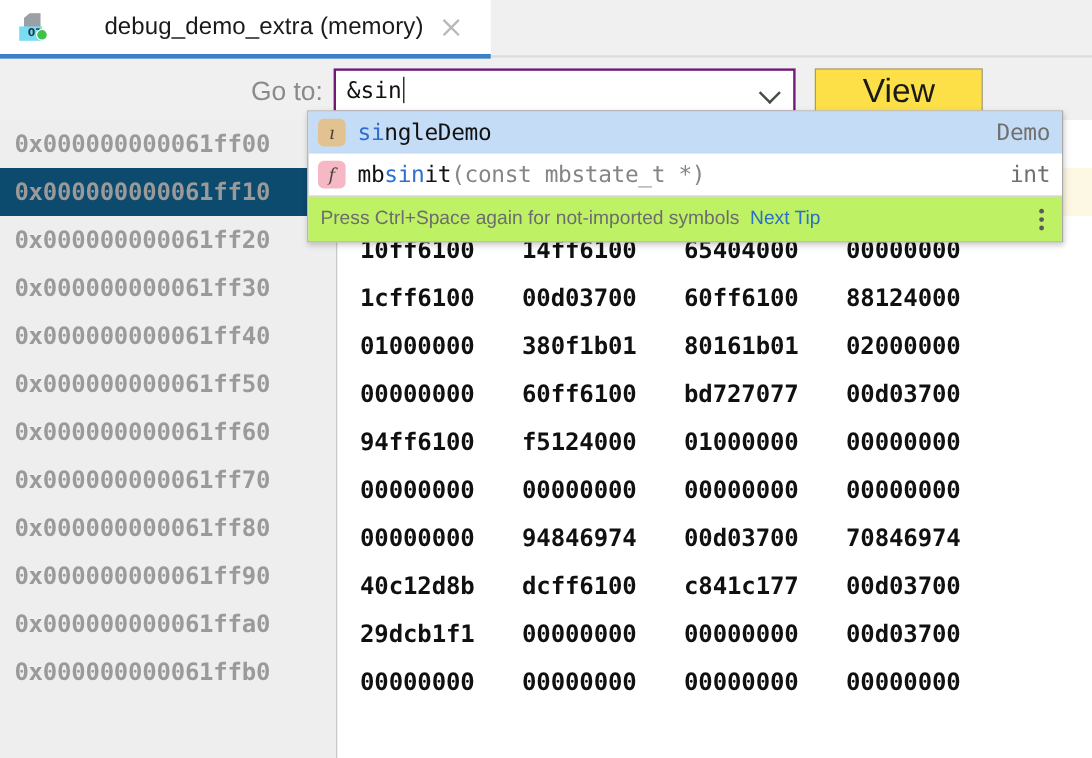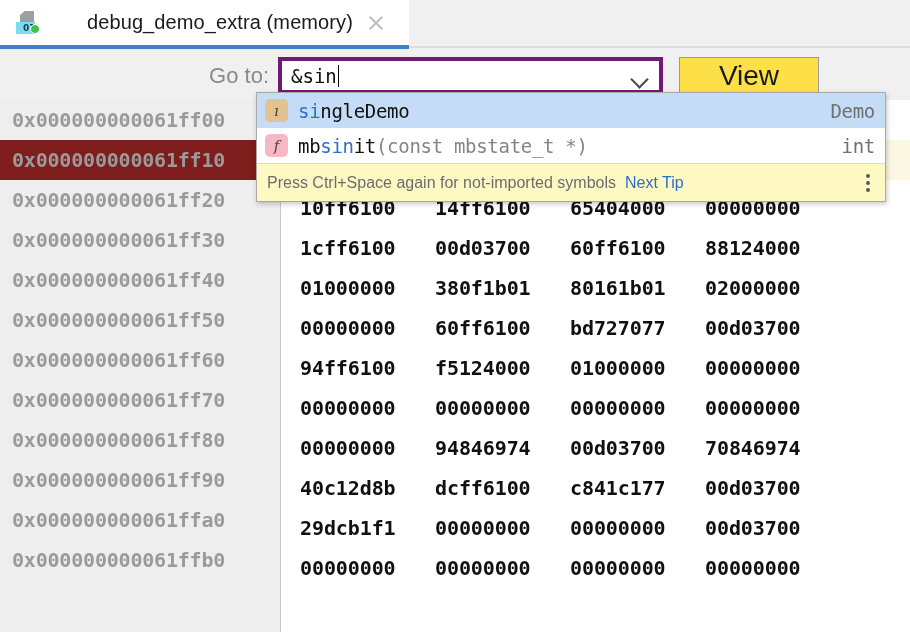--- a/index.html
+++ b/index.html
@@ -131,21 +131,21 @@
     font-size: 22px;
     color: #8a8a8a;
     white-space: nowrap;
     text-align: center;
   }
   .combo {
     position: absolute;
     left: 278px; top: 57px;
     width: 385px; height: 37px;
     background: #ffffff;
-    border: 4px solid #701a75;
+    border: 2px solid #701a75;
     box-sizing: border-box;
     display: flex;
     align-items: center;
   }
   .combo-value {
     font-family: "DejaVu Sans Mono", monospace;
     font-size: 19px;
     color: #111111;
     padding-left: 9px;
     white-space: nowrap;
@@ -212,21 +212,21 @@
     position: absolute;
     left: 0; top: 0;
     width: 910px;
   }
   .row {
     position: relative;
     height: 40px;
     display: flex;
     align-items: center;
   }
-  .row.hl .addr-cell { background: #7f1d1d; }
+  .row.hl .addr-cell { background: #0c4a6e; }
   .row.hl .hex-cell-wrap { background: #fdf8e3; }
   .addr-cell {
     width: 281px;
     height: 40px;
     display: flex;
     align-items: center;
     box-sizing: border-box;
     padding-left: 12px;
     font-family: "DejaVu Sans Mono", monospace;
     font-size: 20px;
@@ -301,21 +301,21 @@
     margin-left: auto;
     font-family: "DejaVu Sans Mono", monospace;
     font-size: 19px;
     color: #707070;
     letter-spacing: -0.3px;
     padding-left: 16px;
     white-space: nowrap;
   }
   .cmp-hint {
     height: 38px;
-    background: #fef9c3;
+    background: #bef264;
     border-top: 1px solid #d8d8d8;
     display: flex;
     align-items: center;
     padding: 0 8px 0 10px;
     box-sizing: border-box;
   }
   .cmp-hint-text {
     font-size: 16px;
     color: #6d6d6d;
     white-space: nowrap;

